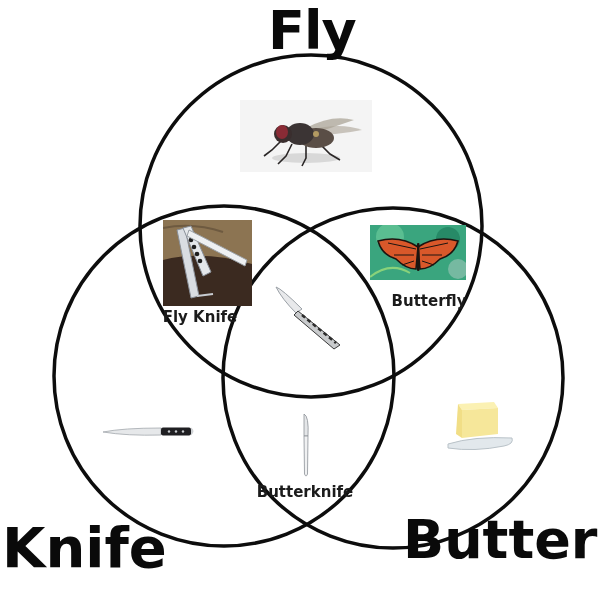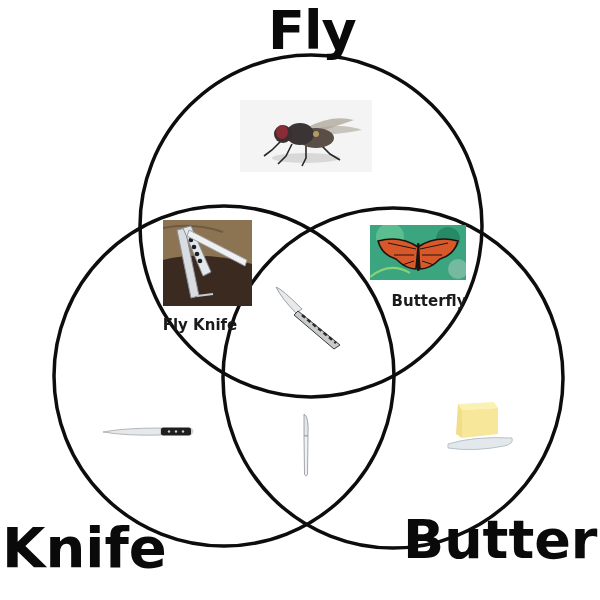--- a/index.html
+++ b/index.html
@@ -57,21 +57,21 @@
       <path d="M20 8 L28 6 L48 52 L40 56 Z" fill="#e4e7ea" stroke="#8a9099" stroke-width="1"></path>
       <circle cx="28" cy="20" r="2.3" fill="#1e1e1e"></circle>
       <circle cx="31" cy="27" r="2.3" fill="#1e1e1e"></circle>
       <circle cx="34" cy="34" r="2.3" fill="#1e1e1e"></circle>
       <circle cx="37" cy="41" r="2.3" fill="#1e1e1e"></circle>
 
       <path d="M26 10 L84 40 L82 46 L24 16 Z" fill="#eef0f2" stroke="#9aa0a6" stroke-width="1"></path>
       <path d="M34 76 L50 74" stroke="#c8ccd1" stroke-width="2"></path>
     </svg>
   </div>
-  <div class="item-label" style="left:200px;top:318px;">Fly Knife</div>
+  <div class="item-label" style="left:200px;top:310px;">Fly Knife</div>
 
   <div class="pic" style="left:370px;top:225px;width:96px;height:55px;background:#2fa878;">
     <svg viewBox="0 0 96 55">
       <rect width="96" height="55" fill="#3aa57e"></rect>
       <circle cx="20" cy="12" r="14" fill="#6fcf9f" opacity="0.6"></circle>
       <circle cx="78" cy="14" r="12" fill="#1f7f5e" opacity="0.7"></circle>
       <circle cx="88" cy="44" r="10" fill="#9fc7b9" opacity="0.6"></circle>
       <path d="M0 52 Q20 36 40 48" stroke="#89d27a" stroke-width="2" fill="none"></path>
 
       <path d="M48 22 Q30 10 8 16 Q12 30 26 34 Q36 44 46 44 Z" fill="#d9582a" stroke="#1c1410" stroke-width="1.6"></path>
@@ -101,20 +101,21 @@
       <path d="M88 4.5 Q93 8 88 12.5 Z" fill="#cfd2d5"></path>
     </svg>
   </div>
 
   <div class="pic" style="left:299px;top:412px;width:14px;height:68px;background:#ffffff;">
     <svg viewBox="0 0 14 68">
       <path d="M5 2 Q10 4 9 24 L5 24 Z" fill="#e4e6e8" stroke="#8d9298" stroke-width="0.8"></path>
       <path d="M5 24 L9 24 L8.5 62 Q7 66 5.5 62 Z" fill="#f0f1f2" stroke="#8d9298" stroke-width="0.8"></path>
     </svg>
   </div>
+  <div class="item-label" style="left:305px;top:485px;">Butterknife</div>
 
   <div class="pic" style="left:444px;top:394px;width:72px;height:58px;background:#ffffff;">
     <svg viewBox="0 0 72 58">
       <path d="M4 50 Q30 42 68 44 Q70 50 60 52 Q30 58 4 54 Z" fill="#e2e8ec" stroke="#b9c2c8" stroke-width="1"></path>
       <path d="M14 10 L50 8 L54 14 L18 16 Z" fill="#fbf1b3"></path>
       <path d="M14 10 L18 16 L18 44 L12 40 Z" fill="#f1de86"></path>
       <path d="M18 16 L54 14 L54 40 L18 44 Z" fill="#f6e79a"></path>
     </svg>
   </div>
 

